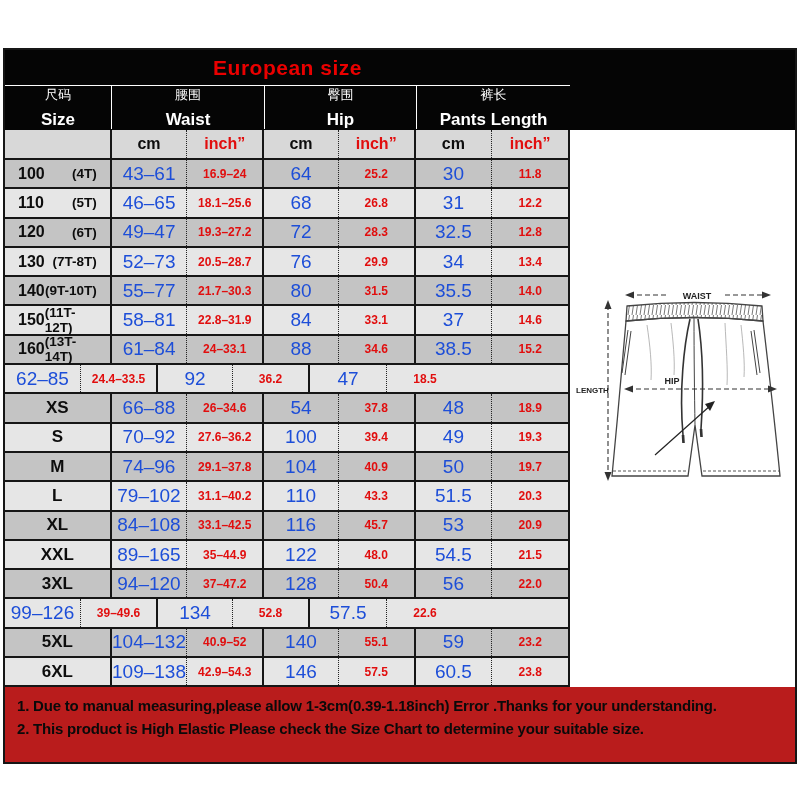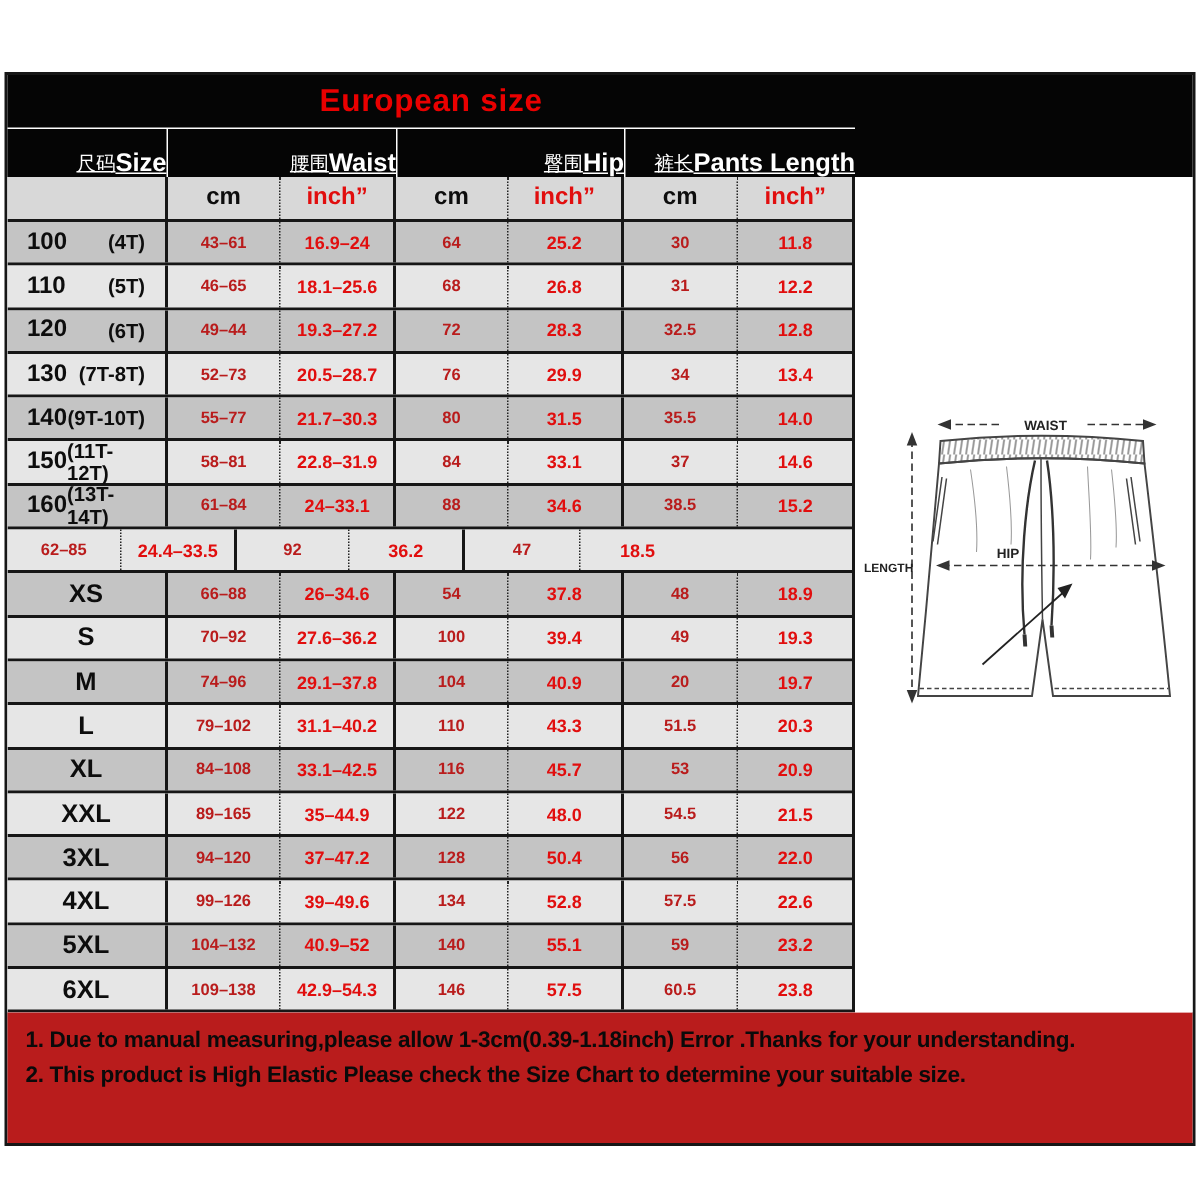--- a/index.html
+++ b/index.html
@@ -8,25 +8,25 @@
     --dark:#c4c4c4;
     --light:#e6e6e6;
     --unit:#d8d8d8;
   }
   *{margin:0;padding:0;box-sizing:border-box;}
   body{background:#888;font-family:"Liberation Sans",sans-serif;}
   .page{position:relative;width:800px;height:800px;background:#ffffff;overflow:hidden;margin:0 auto;}
   .sheet{position:absolute;left:3px;top:48px;width:794px;height:716px;border:2px solid var(--line);background:#fff;display:flex;flex-direction:column;}
 
   
-  .banner{height:68px;background:#050505;flex:none;}
+  .banner{height:80px;background:#050505;flex:none;}
   .title-zone{width:565px;height:36px;border-bottom:1px solid #fff;display:flex;align-items:center;justify-content:center;}
   .title-zone .title{color:#ea0000;font-size:21px;font-weight:bold;letter-spacing:.5px;}
   .hdr-zone{display:flex;height:43px;width:565px;}
-  .hgroup{display:flex;flex-direction:row;align-items:center;justify-content:flex-end;color:#fff;padding-top:1px;text-decoration:underline;}
+  .hgroup{display:flex;flex-direction:column;align-items:center;justify-content:space-between;color:#fff;padding-top:1px;}
   .hgroup .cn{font-size:13px;line-height:15px;}
   .hgroup .en{font-size:17px;line-height:19px;font-weight:bold;}
   .hg0{width:107px;border-right:1px solid #fff;}
   .hg1{width:153px;border-right:1px solid #fff;}
   .hg2{width:152px;border-right:1px solid #fff;}
   .hg3{width:153px;}
 
   
   .bodyzone{height:557px;flex:none;display:flex;overflow:hidden;background:#fff;}
   .size-table{width:565px;flex:none;border-right:2px solid var(--line);display:flex;flex-direction:column;}
@@ -36,21 +36,21 @@
   .trow.dark{background:var(--dark);}
   .trow.light{background:var(--light);}
   .td{display:flex;align-items:center;justify-content:center;height:100%;}
   .c0{width:107px;border-right:2px solid var(--line);}
   .c1{width:76px;border-right:1.6px dotted #222;}
   .c2{width:77px;border-right:2px solid var(--line);}
   .c3{width:75px;border-right:1.6px dotted #222;}
   .c4{width:77px;border-right:2px solid var(--line);}
   .c5{width:77px;border-right:1.6px dotted #222;}
   .c6{width:76px;}
-  .vb{font-size:11px;font-weight:bold;color:#b91c1c;}
+  .vb{font-size:19px;font-weight:normal;color:#1d4ed8;}
   .vr{font-size:12px;font-weight:bold;color:var(--red);}
   .unit-cm{font-size:16px;font-weight:bold;color:#0d0d0d;}
   .unit-in{font-size:16px;font-weight:bold;color:var(--red);}
   .size{font-size:17px;font-weight:bold;color:#0d0d0d;}
   .size.spread{justify-content:space-between;padding:0 13px;font-size:16px;}
   .size .tlab{font-size:13.5px;}
 
   .diagram-area{flex:1;position:relative;background:#fff;}
   .shorts-svg{position:absolute;left:5px;top:155px;}
 
@@ -122,21 +122,21 @@
               <div class="td c3 vb">68</div>
               <div class="td c4 vr">26.8</div>
               <div class="td c5 vb">31</div>
               <div class="td c6 vr">12.2</div>
             </div>
             <div class="trow dark">
               <div class="td c0 size spread">
                 <span>120</span>
                 <span class="tlab">(6T)</span>
               </div>
-              <div class="td c1 vb">49–44</div>
+              <div class="td c1 vb">49–47</div>
               <div class="td c2 vr">19.3–27.2</div>
               <div class="td c3 vb">72</div>
               <div class="td c4 vr">28.3</div>
               <div class="td c5 vb">32.5</div>
               <div class="td c6 vr">12.8</div>
             </div>
             <div class="trow light">
               <div class="td c0 size spread">
                 <span>130</span>
                 <span class="tlab">(7T-8T)</span>
@@ -215,21 +215,21 @@
               <div class="td c6 vr">19.3</div>
             </div>
             <div class="trow dark">
               <div class="td c0 size">
                 <span>M</span>
               </div>
               <div class="td c1 vb">74–96</div>
               <div class="td c2 vr">29.1–37.8</div>
               <div class="td c3 vb">104</div>
               <div class="td c4 vr">40.9</div>
-              <div class="td c5 vb">20</div>
+              <div class="td c5 vb">50</div>
               <div class="td c6 vr">19.7</div>
             </div>
             <div class="trow light">
               <div class="td c0 size">
                 <span>L</span>
               </div>
               <div class="td c1 vb">79–102</div>
               <div class="td c2 vr">31.1–40.2</div>
               <div class="td c3 vb">110</div>
               <div class="td c4 vr">43.3</div>
@@ -263,23 +263,20 @@
                 <span>3XL</span>
               </div>
               <div class="td c1 vb">94–120</div>
               <div class="td c2 vr">37–47.2</div>
               <div class="td c3 vb">128</div>
               <div class="td c4 vr">50.4</div>
               <div class="td c5 vb">56</div>
               <div class="td c6 vr">22.0</div>
             </div>
             <div class="trow light">
-              <div class="td c0 size">
-                <span>4XL</span>
-              </div>
               <div class="td c1 vb">99–126</div>
               <div class="td c2 vr">39–49.6</div>
               <div class="td c3 vb">134</div>
               <div class="td c4 vr">52.8</div>
               <div class="td c5 vb">57.5</div>
               <div class="td c6 vr">22.6</div>
             </div>
             <div class="trow dark">
               <div class="td c0 size">
                 <span>5XL</span>

